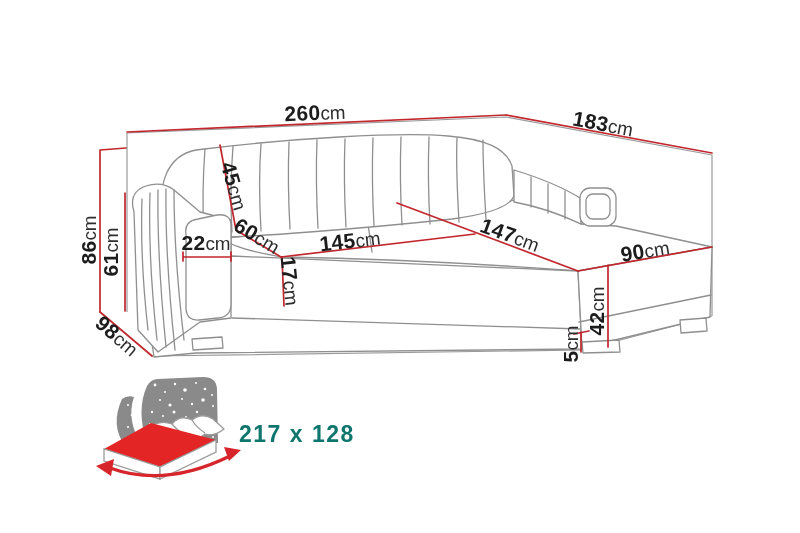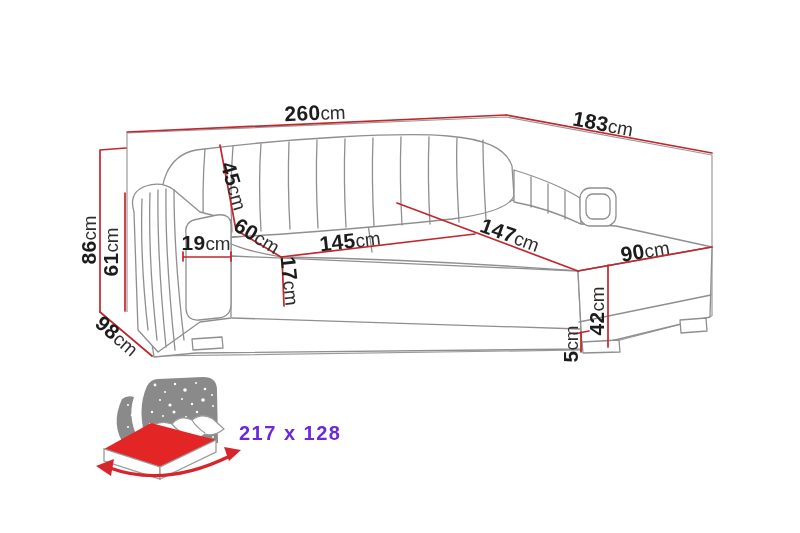--- a/index.html
+++ b/index.html
@@ -9,21 +9,21 @@
   }
   .stage svg{position:absolute;left:0;top:0;}
   .dim{
     position:absolute;white-space:nowrap;line-height:1;
     color:#1c1c1c;font-size:21px;font-weight:700;letter-spacing:.3px;
     transform-origin:center center;
   }
   .dim .u{font-weight:400;font-size:.9em;color:#2e2e2e;letter-spacing:0;}
   .bedsize{
     position:absolute;white-space:nowrap;line-height:1;
-    font-size:20px;font-weight:700;color:#6d28d9;letter-spacing:1.5px;
+    font-size:23px;font-weight:700;color:#0f766e;letter-spacing:1.5px;
   }
 </style>
 </head>
 <body>
 
 <div class="stage">
 
   <svg width="800" height="533" viewBox="0 0 800 533">
 
     <g stroke="#9a9a9a" stroke-width="1.2" fill="none" stroke-linejoin="round">
@@ -156,21 +156,21 @@
     </g>
   </svg>
 
   <div class="dim" style="left:315px;top:113px;transform:translate(-50%,-50%) rotate(-2.5deg);"><span class="n">260</span><span class="u">cm</span></div>
   <div class="dim" style="left:603px;top:124px;transform:translate(-50%,-50%) rotate(10.5deg);"><span class="n">183</span><span class="u">cm</span></div>
   <div class="dim" style="left:89px;top:240px;transform:translate(-50%,-50%) rotate(-90deg);"><span class="n">86</span><span class="u">cm</span></div>
   <div class="dim" style="left:111px;top:252px;transform:translate(-50%,-50%) rotate(-90deg);"><span class="n">61</span><span class="u">cm</span></div>
   <div class="dim" style="left:117px;top:336px;transform:translate(-50%,-50%) rotate(41deg);"><span class="n">98</span><span class="u">cm</span></div>
   <div class="dim" style="left:234px;top:186px;transform:translate(-50%,-50%) rotate(74deg);"><span class="n">45</span><span class="u">cm</span></div>
   <div class="dim" style="left:257px;top:236px;transform:translate(-50%,-50%) rotate(31deg);"><span class="n">60</span><span class="u">cm</span></div>
-  <div class="dim" style="left:206px;top:243px;transform:translate(-50%,-50%);"><span class="n">19</span><span class="u">cm</span></div>
+  <div class="dim" style="left:206px;top:243px;transform:translate(-50%,-50%);"><span class="n">22</span><span class="u">cm</span></div>
   <div class="dim" style="left:350px;top:241px;transform:translate(-50%,-50%) rotate(-6.5deg);"><span class="n">145</span><span class="u">cm</span></div>
   <div class="dim" style="left:290px;top:281px;transform:translate(-50%,-50%) rotate(84deg);"><span class="n">17</span><span class="u">cm</span></div>
   <div class="dim" style="left:510px;top:235px;transform:translate(-50%,-50%) rotate(20deg);"><span class="n">147</span><span class="u">cm</span></div>
   <div class="dim" style="left:645px;top:251px;transform:translate(-50%,-50%) rotate(-9.5deg);"><span class="n">90</span><span class="u">cm</span></div>
   <div class="dim" style="left:597px;top:311px;transform:translate(-50%,-50%) rotate(-90deg);"><span class="n">42</span><span class="u">cm</span></div>
   <div class="dim" style="left:571px;top:344px;transform:translate(-50%,-50%) rotate(-90deg);"><span class="n">5</span><span class="u">cm</span></div>
 
   <div class="bedsize" style="left:239px;top:423px;">217 x 128</div>
 
 </div>

